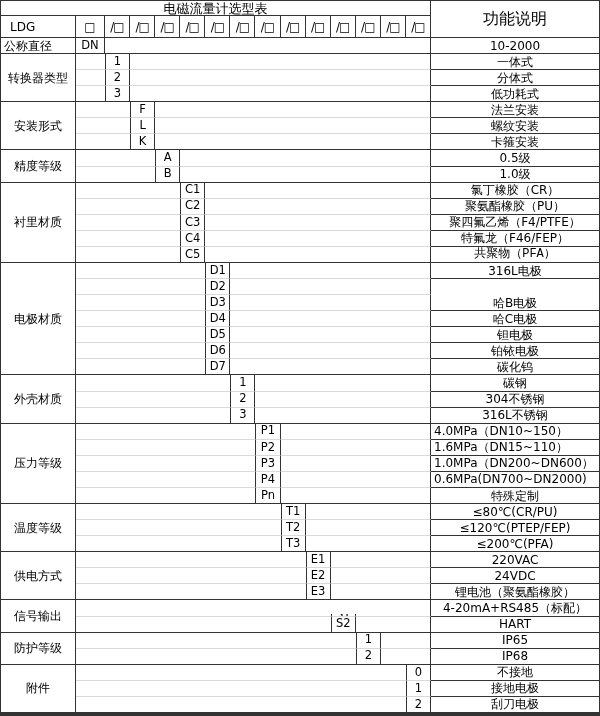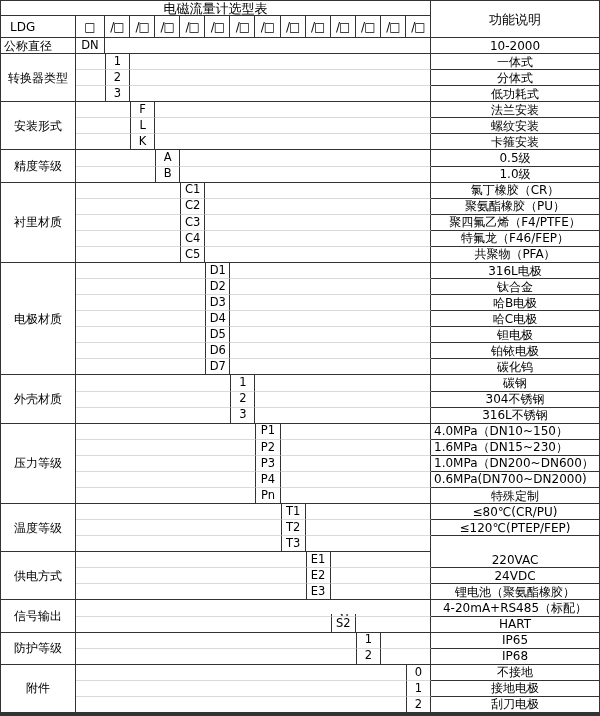--- a/index.html
+++ b/index.html
@@ -16,21 +16,21 @@
     display:flex;align-items:center;justify-content:center;
     font-size:12px;line-height:1;box-sizing:border-box;
     overflow:hidden;white-space:nowrap;
   }
   .b-r{border-right:1px solid #333;}
   .b-b{border-bottom:1px solid #333;}
   .sep-light{border-bottom:1px solid #d9d9d9;}
   .sep-dark{border-bottom:1px solid #333;}
   .left{justify-content:flex-start;padding-left:3px;}
   .title{font-size:13px;}
-  .rhead{font-size:13px;}
+  .rhead{font-size:16px;}
   .code{font-size:11.5px;}
   .slashbox{font-size:12px;letter-spacing:-1px;}
   .value{font-size:12px;}
 </style>
 <style>.bl{border-left:1px solid #333;}</style></head>
 <body>
 
 <div id="table-wrap">
   <div class="cell title b-r b-b" style="grid-row:1/2;grid-column:1/16;">电磁流量计选型表</div>
   <div class="cell rhead b-b" style="grid-row:1/3;grid-column:16/17;">功能说明</div>
@@ -102,30 +102,29 @@
     <div class="cell code b-r sep-light bl" style="grid-area: 14 / 6 / 15 / 7;">C3</div>
     <div class="cell b-r sep-light" style="grid-area: 14 / 7 / 15 / 16;"></div>
     <div class="cell value sep-dark" style="grid-area: 14 / 16 / 15 / 17;">聚四氟乙烯（F4/PTFE）</div>
     <div class="cell sep-light" style="grid-area: 15 / 2 / 16 / 6;"></div>
     <div class="cell code b-r sep-light bl" style="grid-area: 15 / 6 / 16 / 7;">C4</div>
     <div class="cell b-r sep-light" style="grid-area: 15 / 7 / 16 / 16;"></div>
     <div class="cell value sep-dark" style="grid-area: 15 / 16 / 16 / 17;">特氟龙（F46/FEP）</div>
     <div class="cell sep-dark" style="grid-area: 16 / 2 / 17 / 6;"></div>
     <div class="cell code b-r sep-dark bl" style="grid-area: 16 / 6 / 17 / 7;">C5</div>
     <div class="cell b-r sep-dark" style="grid-area: 16 / 7 / 17 / 16;"></div>
-    <div class="cell value sep-dark" style="grid-area: 16 / 16 / 17 / 17;">共聚物（PFA）</div>
+    <div class="cell value sep-dark" style="grid-area: 16 / 16 / 17 / 17; font-family: Liberation Mono, monospace;">共聚物（PFA）</div>
     <div class="cell b-r b-b" style="grid-area: 17 / 1 / 24 / 2;">电极材质</div>
     <div class="cell sep-light" style="grid-area: 17 / 2 / 18 / 7;"></div>
     <div class="cell code b-r sep-light bl" style="grid-area: 17 / 7 / 18 / 8;">D1</div>
     <div class="cell b-r sep-light" style="grid-area: 17 / 8 / 18 / 16;"></div>
     <div class="cell value sep-dark" style="grid-area: 17 / 16 / 18 / 17;">316L电极</div>
     <div class="cell sep-light" style="grid-area: 18 / 2 / 19 / 7;"></div>
     <div class="cell code b-r sep-light bl" style="grid-area: 18 / 7 / 19 / 8;">D2</div>
     <div class="cell b-r sep-light" style="grid-area: 18 / 8 / 19 / 16;"></div>
-    <div class="cell value sep-dark" style="grid-area: 18 / 16 / 19 / 17;">钛合金</div>
     <div class="cell sep-light" style="grid-area: 19 / 2 / 20 / 7;"></div>
     <div class="cell code b-r sep-light bl" style="grid-area: 19 / 7 / 20 / 8;">D3</div>
     <div class="cell b-r sep-light" style="grid-area: 19 / 8 / 20 / 16;"></div>
     <div class="cell value sep-dark" style="grid-area: 19 / 16 / 20 / 17;">哈B电极</div>
     <div class="cell sep-light" style="grid-area: 20 / 2 / 21 / 7;"></div>
     <div class="cell code b-r sep-light bl" style="grid-area: 20 / 7 / 21 / 8;">D4</div>
     <div class="cell b-r sep-light" style="grid-area: 20 / 8 / 21 / 16;"></div>
     <div class="cell value sep-dark" style="grid-area: 20 / 16 / 21 / 17;">哈C电极</div>
     <div class="cell sep-light" style="grid-area: 21 / 2 / 22 / 7;"></div>
     <div class="cell code b-r sep-light bl" style="grid-area: 21 / 7 / 22 / 8;">D5</div>
@@ -153,21 +152,21 @@
     <div class="cell b-r sep-dark" style="grid-area: 26 / 9 / 27 / 16;"></div>
     <div class="cell value sep-dark" style="grid-area: 26 / 16 / 27 / 17;">316L不锈钢</div>
     <div class="cell b-r b-b" style="grid-area: 27 / 1 / 32 / 2;">压力等级</div>
     <div class="cell sep-light" style="grid-area: 27 / 2 / 28 / 9;"></div>
     <div class="cell code b-r sep-light bl" style="grid-area: 27 / 9 / 28 / 10;">P1</div>
     <div class="cell b-r sep-light" style="grid-area: 27 / 10 / 28 / 16;"></div>
     <div class="cell value sep-dark left" style="grid-area: 27 / 16 / 28 / 17;">4.0MPa（DN10~150）</div>
     <div class="cell sep-light" style="grid-area: 28 / 2 / 29 / 9;"></div>
     <div class="cell code b-r sep-light bl" style="grid-area: 28 / 9 / 29 / 10;">P2</div>
     <div class="cell b-r sep-light" style="grid-area: 28 / 10 / 29 / 16;"></div>
-    <div class="cell value sep-dark left" style="grid-area: 28 / 16 / 29 / 17;">1.6MPa（DN15~230）</div>
+    <div class="cell value sep-dark left" style="grid-area: 28 / 16 / 29 / 17;">1.6MPa（DN15~110）</div>
     <div class="cell sep-light" style="grid-area: 29 / 2 / 30 / 9;"></div>
     <div class="cell code b-r sep-light bl" style="grid-area: 29 / 9 / 30 / 10;">P3</div>
     <div class="cell b-r sep-light" style="grid-area: 29 / 10 / 30 / 16;"></div>
     <div class="cell value sep-dark left" style="grid-area: 29 / 16 / 30 / 17; text-align: right;">1.0MPa（DN200~DN600）</div>
     <div class="cell sep-light" style="grid-area: 30 / 2 / 31 / 9;"></div>
     <div class="cell code b-r sep-light bl" style="grid-area: 30 / 9 / 31 / 10;">P4</div>
     <div class="cell b-r sep-light" style="grid-area: 30 / 10 / 31 / 16;"></div>
     <div class="cell value sep-dark left" style="grid-area: 30 / 16 / 31 / 17;">0.6MPa(DN700~DN2000)</div>
     <div class="cell sep-dark" style="grid-area: 31 / 2 / 32 / 9;"></div>
     <div class="cell code b-r sep-dark bl" style="grid-area: 31 / 9 / 32 / 10;">Pn</div>
@@ -178,20 +177,21 @@
     <div class="cell code b-r sep-light bl" style="grid-area: 32 / 10 / 33 / 11;">T1</div>
     <div class="cell b-r sep-light" style="grid-area: 32 / 11 / 33 / 16;"></div>
     <div class="cell value sep-dark" style="grid-area: 32 / 16 / 33 / 17;">≤80℃(CR/PU)</div>
     <div class="cell sep-light" style="grid-area: 33 / 2 / 34 / 10;"></div>
     <div class="cell code b-r sep-light bl" style="grid-area: 33 / 10 / 34 / 11;">T2</div>
     <div class="cell b-r sep-light" style="grid-area: 33 / 11 / 34 / 16;"></div>
     <div class="cell value sep-dark" style="grid-area: 33 / 16 / 34 / 17;">≤120℃(PTEP/FEP)</div>
     <div class="cell sep-dark" style="grid-area: 34 / 2 / 35 / 10;"></div>
     <div class="cell code b-r sep-dark bl" style="grid-area: 34 / 10 / 35 / 11;">T3</div>
     <div class="cell b-r sep-dark" style="grid-area: 34 / 11 / 35 / 16;"></div>
+    <div class="cell value sep-dark" style="grid-area: 34 / 16 / 35 / 17;">≤200℃(PFA)</div>
     <div class="cell b-r b-b" style="grid-area: 35 / 1 / 38 / 2;">供电方式</div>
     <div class="cell sep-light" style="grid-area: 35 / 2 / 36 / 11;"></div>
     <div class="cell code b-r sep-light bl" style="grid-area: 35 / 11 / 36 / 12;">E1</div>
     <div class="cell b-r sep-light" style="grid-area: 35 / 12 / 36 / 16;"></div>
     <div class="cell value sep-dark" style="grid-area: 35 / 16 / 36 / 17;">220VAC</div>
     <div class="cell sep-light" style="grid-area: 36 / 2 / 37 / 11;"></div>
     <div class="cell code b-r sep-light bl" style="grid-area: 36 / 11 / 37 / 12;">E2</div>
     <div class="cell b-r sep-light" style="grid-area: 36 / 12 / 37 / 16;"></div>
     <div class="cell value sep-dark" style="grid-area: 36 / 16 / 37 / 17;">24VDC</div>
     <div class="cell sep-dark" style="grid-area: 37 / 2 / 38 / 11;"></div>

